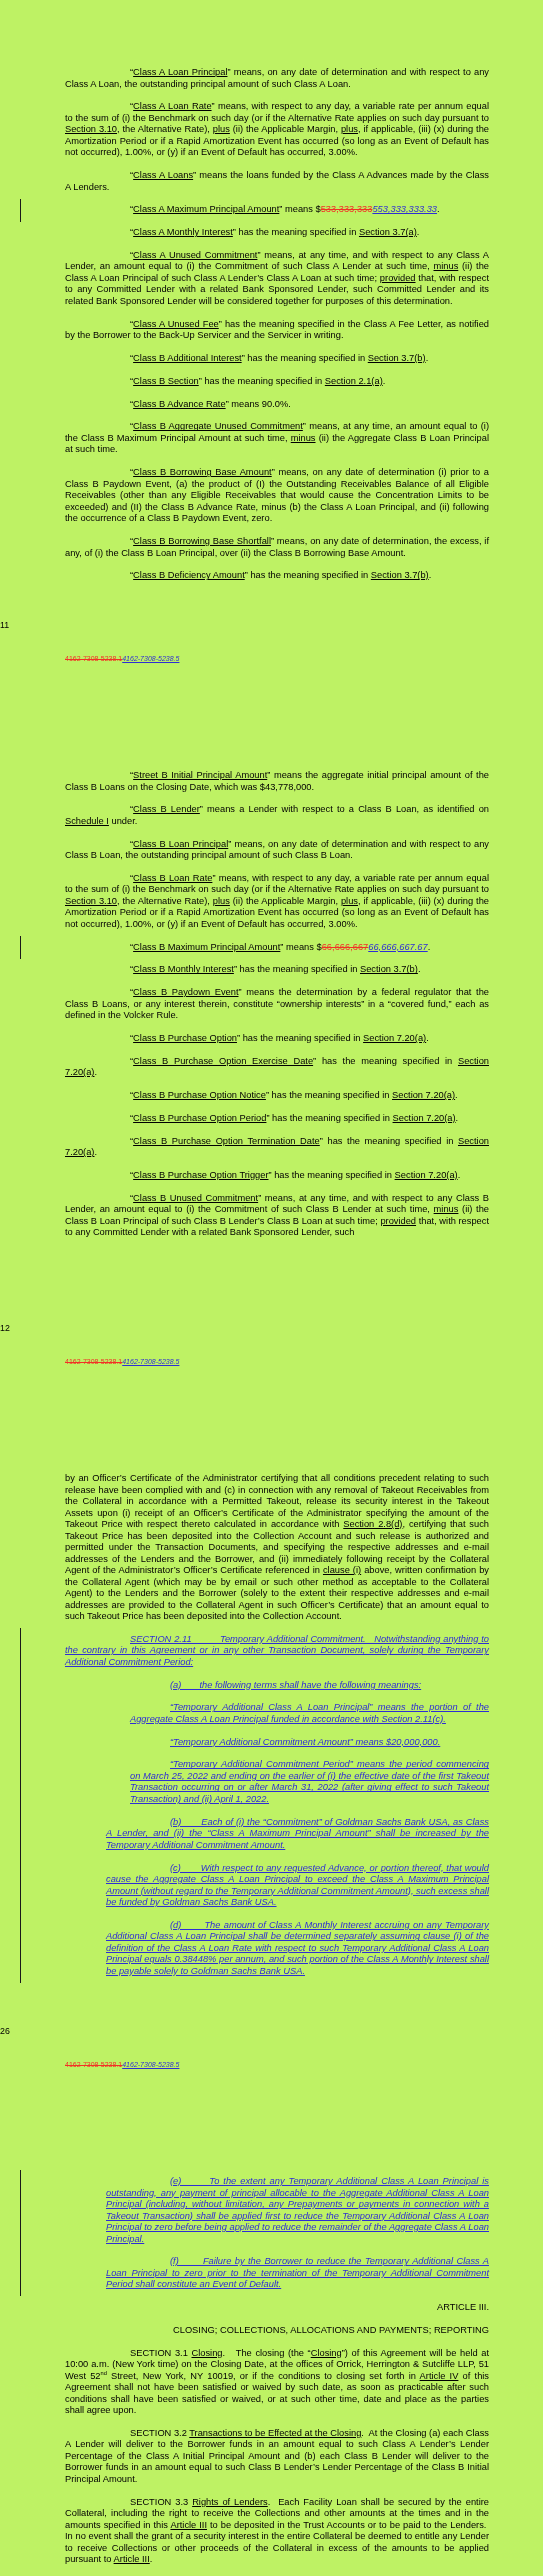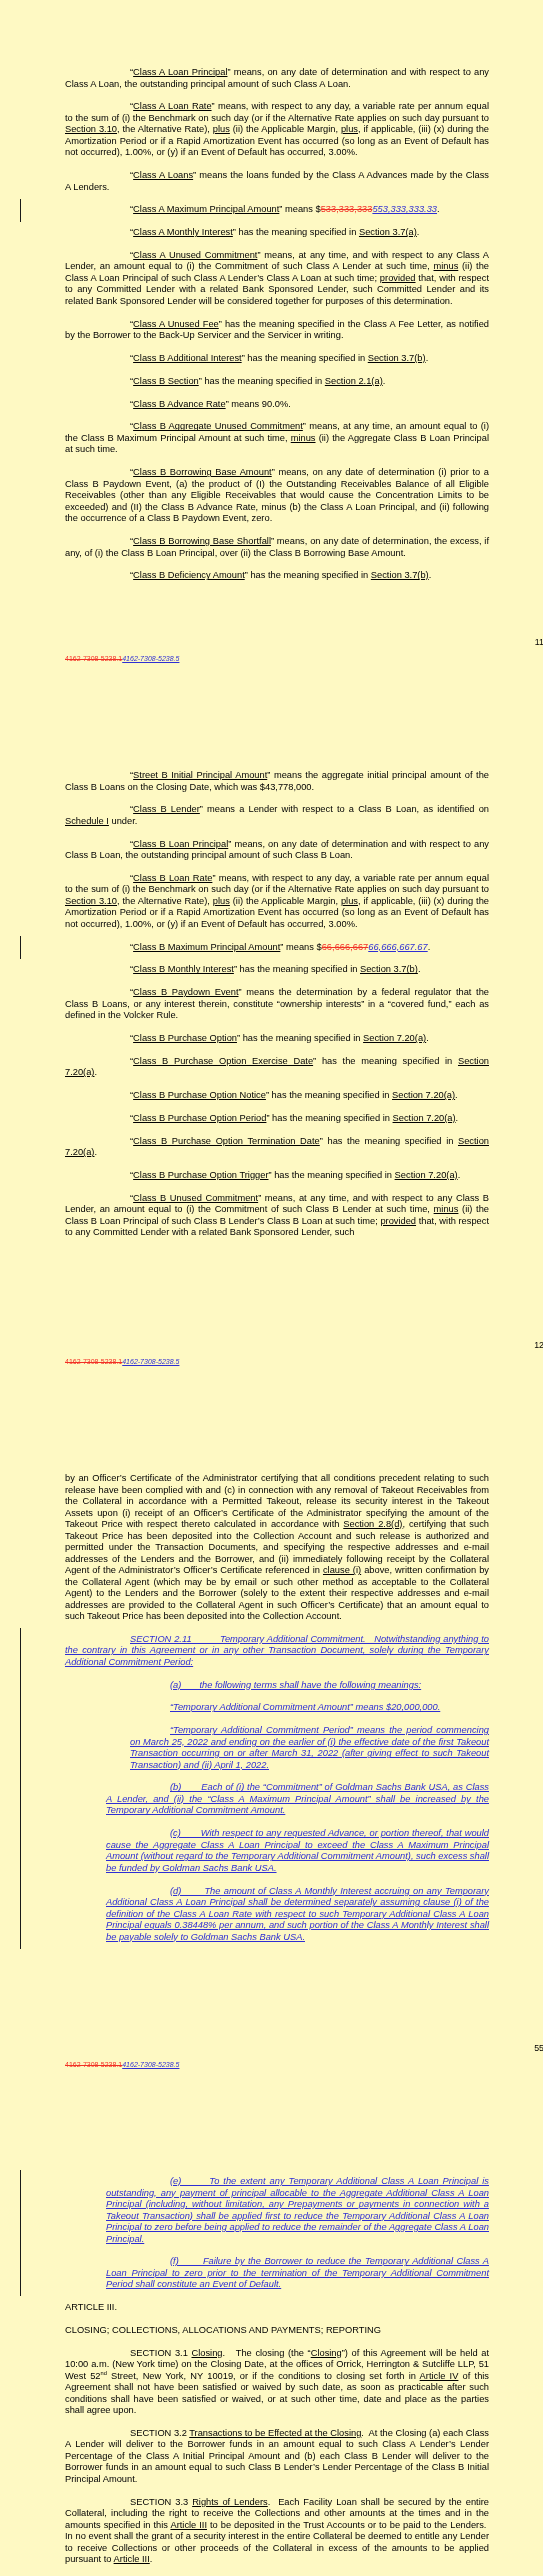--- a/index.html
+++ b/index.html
@@ -3,38 +3,38 @@
 <meta charset="utf-8">
 <style>
   :root{
     --ins:#2e2ed4;
     --del:#f23126;
     --txt:#000000;
   }
   html,body{margin:0;padding:0;background:#ffffff;}
   body{width:544px;font-family:"Liberation Sans","DejaVu Sans",sans-serif;color:var(--txt);}
   #doc{position:relative;width:544px;}
-  .page{position:relative;width:544px;height:703px;background:#fef9c3;overflow:hidden;}
+  .page{position:relative;width:544px;height:703px;background:#bef264;overflow:hidden;}
   .content{position:absolute;left:65px;top:67px;width:424px;text-align:justify;font-size:9.3px;line-height:11.5px;}
   .content p{margin:0 0 11.3px 0;position:relative;}
   .b-def{text-indent:65px;}
   .b-sec{text-indent:65px;}
   .b-cont{text-indent:0;}
   .b-sub{margin-left:41px !important;text-indent:64px;}
   .b-subdef{margin-left:65px !important;text-indent:40px;}
-  .b-center{text-align:left;text-indent:0;}
+  .b-center{text-align:right;text-indent:0;}
   .s-n{color:var(--txt);}
   .s-u{color:var(--txt);text-decoration:underline;}
   .s-del{color:var(--del);text-decoration:line-through;}
   .s-ins{color:var(--ins);text-decoration:underline;font-style:italic;}
   .s-sup{vertical-align:super;font-size:5.7px;line-height:0;}
   .changebar{position:absolute;left:-45px;top:-5.7px;bottom:-5.7px;width:1.3px;background:#1a1a1a;}
   .b-sub .changebar{left:-86px;}
   .b-subdef .changebar{left:-110px;}
-  .pagenum{position:absolute;top:637px;left:0;width:100%;text-align:right;font-size:8.8px;color:var(--txt);}
+  .pagenum{position:absolute;top:620px;left:0;width:100%;text-align:left;font-size:8.8px;color:var(--txt);}
   .docid{position:absolute;top:655px;left:65px;font-size:7px;}
 </style>
 </head>
 <body>
 
 <main id="doc">
     <section class="page">
       <div class="content">
         <p class="b-def"><span class="s-n">“</span><span class="s-u">Class A Loan Principal</span><span class="s-n">” means, on any date of determination and with respect to any Class A Loan, the outstanding principal amount of such Class A Loan.</span></p>
         <p class="b-def"><span class="s-n">“</span><span class="s-u">Class A Loan Rate</span><span class="s-n">” means, with respect to any day, a variable rate per annum equal to the sum of (i) the Benchmark on such day (or if the Alternative Rate applies on such day pursuant to </span><span class="s-u">Section 3.10</span><span class="s-n">, the Alternative Rate), </span><span class="s-u">plus</span><span class="s-n"> (ii) the Applicable Margin, </span><span class="s-u">plus</span><span class="s-n">, if applicable, (iii) (x) during the Amortization Period or if a Rapid Amortization Event has occurred (so long as an Event of Default has not occurred), 1.00%, or (y) if an Event of Default has occurred, 3.00%.</span></p>
@@ -72,27 +72,28 @@
         <p class="b-def"><span class="s-n">“</span><span class="s-u">Class B Unused Commitment</span><span class="s-n">” means, at any time, and with respect to any Class B Lender, an amount equal to (i) the Commitment of such Class B Lender at such time, </span><span class="s-u">minus</span><span class="s-n"> (ii) the Class B Loan Principal of such Class B Lender’s Class B Loan at such time; </span><span class="s-u">provided</span><span class="s-n"> that, with respect to any Committed Lender with a related Bank Sponsored Lender, such</span></p>
       </div>
       <div class="pagenum">12</div>
       <div class="docid"><span class="s-del">4162-7308-5238.1</span><span class="s-ins">4162-7308-5238.5</span></div>
     </section>
     <section class="page">
       <div class="content">
         <p class="b-cont"><span class="s-n">by an Officer’s Certificate of the Administrator certifying that all conditions precedent relating to such release have been complied with and (c) in connection with any removal of Takeout Receivables from the Collateral in accordance with a Permitted Takeout, release its security interest in the Takeout Assets upon (i) receipt of an Officer’s Certificate of the Administrator specifying the amount of the Takeout Price with respect thereto calculated in accordance with </span><span class="s-u">Section 2.8(d)</span><span class="s-n">, certifying that such Takeout Price has been deposited into the Collection Account and such release is authorized and permitted under the Transaction Documents, and specifying the respective addresses and e-mail addresses of the Lenders and the Borrower, and (ii) immediately following receipt by the Collateral Agent of the Administrator’s Officer’s Certificate referenced in </span><span class="s-u">clause (i)</span><span class="s-n"> above, written confirmation by the Collateral Agent (which may be by email or such other method as acceptable to the Collateral Agent) to the Lenders and the Borrower (solely to the extent their respective addresses and e-mail addresses are provided to the Collateral Agent in such Officer’s Certificate) that an amount equal to such Takeout Price has been deposited into the Collection Account.</span></p>
         <p class="b-sec"><span class="changebar"></span><span class="s-ins">SECTION 2.11&nbsp;&nbsp;&nbsp;&nbsp;&nbsp;&nbsp;&nbsp;&nbsp;&nbsp;&nbsp;Temporary Additional Commitment.&nbsp;&nbsp; Notwithstanding anything to the contrary in this Agreement or in any other Transaction Document, solely during the Temporary Additional Commitment Period:</span></p>
         <p class="b-sub"><span class="changebar"></span><span class="s-ins">(a)&nbsp;&nbsp;&nbsp;&nbsp;&nbsp;&nbsp;&nbsp;the following terms shall have the following meanings:</span></p>
+        <p class="b-subdef"><span class="changebar"></span><span class="s-ins">“Temporary Additional Class A Loan Principal” means the portion of the Aggregate Class A Loan Principal funded in accordance with Section 2.11(c).</span></p>
         <p class="b-subdef"><span class="changebar"></span><span class="s-ins">“Temporary Additional Commitment Amount” means $20,000,000.</span></p>
         <p class="b-subdef"><span class="changebar"></span><span class="s-ins">“Temporary Additional Commitment Period” means the period commencing on March 25, 2022 and ending on the earlier of (i) the effective date of the first Takeout Transaction occurring on or after March 31, 2022 (after giving effect to such Takeout Transaction) and (ii) April 1, 2022.</span></p>
         <p class="b-sub"><span class="changebar"></span><span class="s-ins">(b)&nbsp;&nbsp;&nbsp;&nbsp;&nbsp;&nbsp;&nbsp;Each of (i) the “Commitment” of Goldman Sachs Bank USA, as Class A Lender, and (ii) the “Class A Maximum Principal Amount” shall be increased by the Temporary Additional Commitment Amount.</span></p>
         <p class="b-sub"><span class="changebar"></span><span class="s-ins">(c)&nbsp;&nbsp;&nbsp;&nbsp;&nbsp;&nbsp;&nbsp;With respect to any requested Advance, or portion thereof, that would cause the Aggregate Class A Loan Principal to exceed the Class A Maximum Principal Amount (without regard to the Temporary Additional Commitment Amount), such excess shall be funded by Goldman Sachs Bank USA.</span></p>
         <p class="b-sub"><span class="changebar"></span><span class="s-ins">(d)&nbsp;&nbsp;&nbsp;&nbsp;&nbsp;&nbsp;&nbsp;The amount of Class A Monthly Interest accruing on any Temporary Additional Class A Loan Principal shall be determined separately assuming clause (i) of the definition of the Class A Loan Rate with respect to such Temporary Additional Class A Loan Principal equals 0.38448% per annum, and such portion of the Class A Monthly Interest shall be payable solely to Goldman Sachs Bank USA.</span></p>
       </div>
-      <div class="pagenum">55</div>
+      <div class="pagenum">26</div>
       <div class="docid"><span class="s-del">4162-7308-5238.1</span><span class="s-ins">4162-7308-5238.5</span></div>
     </section>
     <section class="page">
       <div class="content">
         <p class="b-sub"><span class="changebar"></span><span class="s-ins">(e)&nbsp;&nbsp;&nbsp;&nbsp;&nbsp;&nbsp;&nbsp;To the extent any Temporary Additional Class A Loan Principal is outstanding, any payment of principal allocable to the Aggregate Additional Class A Loan Principal (including, without limitation, any Prepayments or payments in connection with a Takeout Transaction) shall be applied first to reduce the Temporary Additional Class A Loan Principal to zero before being applied to reduce the remainder of the Aggregate Class A Loan Principal.</span></p>
         <p class="b-sub"><span class="changebar"></span><span class="s-ins">(f)&nbsp;&nbsp;&nbsp;&nbsp;&nbsp;&nbsp;&nbsp;Failure by the Borrower to reduce the Temporary Additional Class A Loan Principal to zero prior to the termination of the Temporary Additional Commitment Period shall constitute an Event of Default.</span></p>
         <p class="b-center"><span class="s-n">ARTICLE III.</span></p>
         <p class="b-center"><span class="s-n">CLOSING; COLLECTIONS, ALLOCATIONS AND PAYMENTS; REPORTING</span></p>
         <p class="b-def"><span class="s-n">SECTION 3.1 </span><span class="s-u">Closing</span><span class="s-n">.&nbsp;&nbsp; The closing (the “</span><span class="s-u">Closing</span><span class="s-n">”) of this Agreement will be held at 10:00 a.m. (New York time) on the Closing Date, at the offices of Orrick, Herrington &amp; Sutcliffe LLP, 51 West 52</span><span class="s-sup">nd</span><span class="s-n"> Street, New York, NY 10019, or if the conditions to closing set forth in </span><span class="s-u">Article IV</span><span class="s-n"> of this Agreement shall not have been satisfied or waived by such date, as soon as practicable after such conditions shall have been satisfied or waived, or at such other time, date and place as the parties shall agree upon.</span></p>
         <p class="b-def"><span class="s-n">SECTION 3.2 </span><span class="s-u">Transactions to be Effected at the Closing</span><span class="s-n">.&nbsp; At the Closing (a) each Class A Lender will deliver to the Borrower funds in an amount equal to such Class A Lender’s Lender Percentage of the Class A Initial Principal Amount and (b) each Class B Lender will deliver to the Borrower funds in an amount equal to such Class B Lender’s Lender Percentage of the Class B Initial Principal Amount.</span></p>

